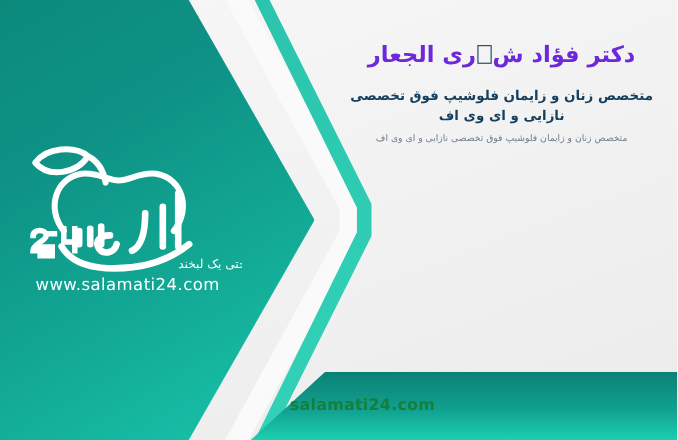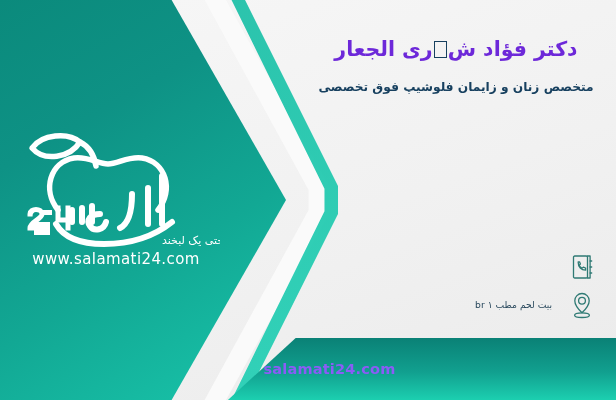--- a/index.html
+++ b/index.html
@@ -168,21 +168,21 @@
     left: 0;
     bottom: 0;
     width: 616px;
     height: 62px;
     display: flex;
     align-items: center;
     justify-content: center;
     padding-right: 17px;
     padding-left: 60px;
     box-sizing: border-box;
-    color: #8b5cf6;
+    color: #15803d;
     font-size: 14.5px;
     font-weight: bold;
     letter-spacing: .2px;
     direction: ltr;
   }
 </style>
 </head>
 <body>
 
 <div class="card">
@@ -238,47 +238,23 @@
   <div class="content">
 
     <h1 class="doctor-name"><span>دکتر</span>
       <span>فؤاد</span>
       <span>ش</span><span class="missing-glyph"></span><span>ری</span>
       <span>الجعار</span>
     </h1>
 
     <div class="specialty">
       <div>متخصص زنان و زایمان فلوشیپ فوق تخصصی</div>
+      <div>نازایی و ای وی اف</div>
     </div>
 
+    <div class="specialty-sub">متخصص زنان و زایمان فلوشیپ فوق تخصصی نازایی و ای وی اف</div>
   </div>
 
-  <div class="contacts">
-
-    <div class="contact-row">
-      <span class="contact-icon">
-        <svg width="22" height="26" viewBox="0 0 22 26" fill="none" stroke="#2f7a74" stroke-width="1.3" stroke-linecap="round" stroke-linejoin="round">
-          <rect x="2.5" y="2" width="14" height="22" rx="1.2"></rect>
-          <path d="M16.5 2 h2.6 v22 h-2.6"></path>
-          <path d="M19.1 7 h1.6 M19.1 13 h1.6 M19.1 19 h1.6"></path>
-          <path d="M7.2 8.6 c0 4.6 3 7.6 7.4 7.6 v-2.2 l-2.3-.9 -1.3 1.3 c-1.3-.8-2.2-1.7-2.9-3l1.3-1.3 -.9-2.3 h-1.3 z"></path>
-        </svg>
-      </span>
-      <span class="contact-text"></span>
-    </div>
-
-    <div class="contact-row">
-      <span class="contact-icon">
-        <svg width="24" height="28" viewBox="0 0 24 28" fill="none" stroke="#2f7a74" stroke-width="1.3" stroke-linecap="round" stroke-linejoin="round">
-          <path d="M12 2.5 c-4 0-7.2 3.2-7.2 7.2 0 5.2 7.2 12 7.2 12 s7.2-6.8 7.2-12 c0-4-3.2-7.2-7.2-7.2 z"></path>
-          <circle cx="12" cy="9.7" r="3.4"></circle>
-          <ellipse cx="12" cy="24.2" rx="7.4" ry="2.3"></ellipse>
-        </svg>
-      </span>
-      <span class="contact-text">بیت لحم مطب ۱ br</span>
-    </div>
-
-  </div>
 
   <div class="footer"></div>
   <div class="footer-text">salamati24.com</div>
 
 </div>
 
 </body></html>

